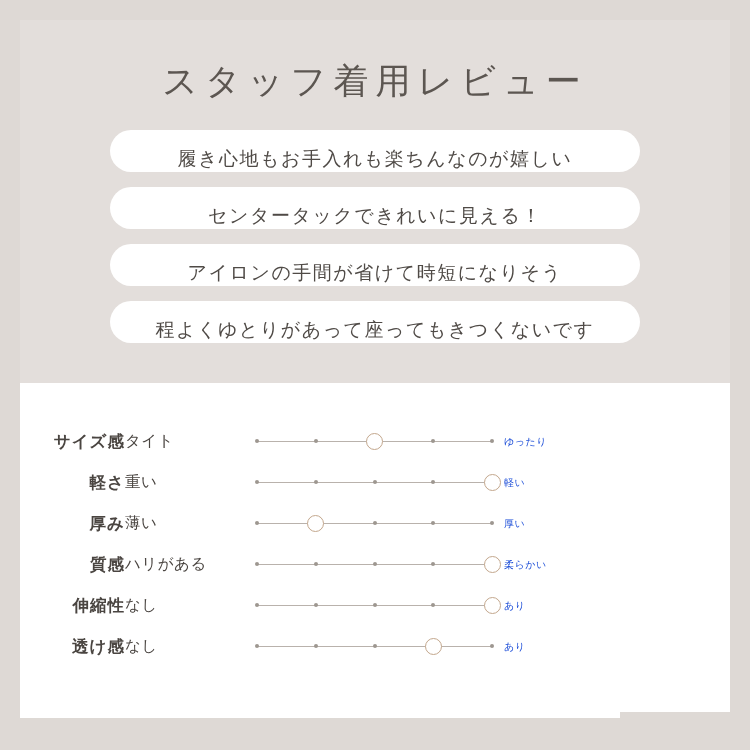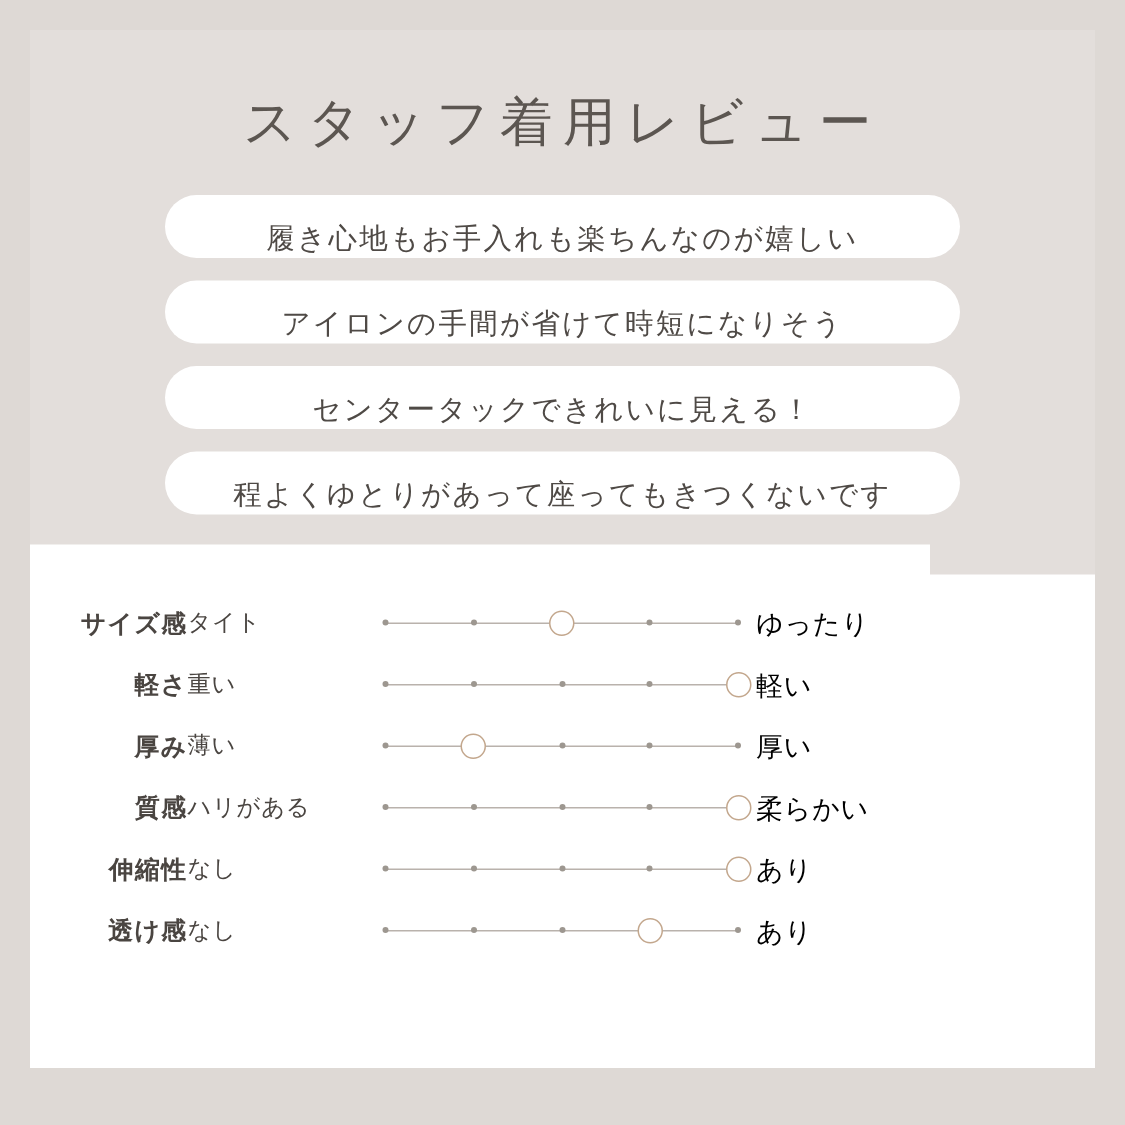--- a/index.html
+++ b/index.html
@@ -34,21 +34,21 @@
     position: absolute;
     left: 20px;
     top: 20px;
     width: 710px;
     height: 363px;
     background: #e3dedb;
   }
   .lower-panel {
     position: absolute;
     left: 20px;
-    top: 363px;
+    top: 389px;
     width: 600px;
     height: 329px;
     background: #ffffff;
   }
 
   .title {
     position: absolute;
     top: 38px;
     left: 0;
     width: 710px;
@@ -142,22 +142,22 @@
     top: 3px;
     width: 17px;
     height: 17px;
     border-radius: 50%;
     border: 1.6px solid #c3a78d;
     background: #ffffff;
     box-sizing: border-box;
   }
   .row-right-label {
     padding-left: 12px;
-    font-size: 18px;
-    color: #000000;
+    font-size: 10px;
+    color: #1d4ed8;
     letter-spacing: 0.5px;
     white-space: nowrap;
   }
 </style>
 </head>
 <body>
 
 <div id="page">
 
   <div class="frame-top"></div>
@@ -165,25 +165,25 @@
   <div class="frame-right"></div>
   <div class="frame-bottom"></div>
 
   <div class="upper-panel">
     <div class="title">スタッフ着用レビュー</div>
 
     <div class="pill-list">
       <div class="pill pill-w1">
         <span>履き心地もお手入れも楽ちんなのが嬉しい</span>
       </div>
+      <div class="pill pill-w2">
+        <span>センタータックできれいに見える！</span>
+      </div>
       <div class="pill pill-w3">
         <span>アイロンの手間が省けて時短になりそう</span>
-      </div>
-      <div class="pill pill-w2">
-        <span>センタータックできれいに見える！</span>
       </div>
       <div class="pill pill-w4">
         <span>程よくゆとりがあって座ってもきつくないです</span>
       </div>
     </div>
   </div>
 
   <div class="lower-panel">
     <div class="ratings" id="ratings">
 

